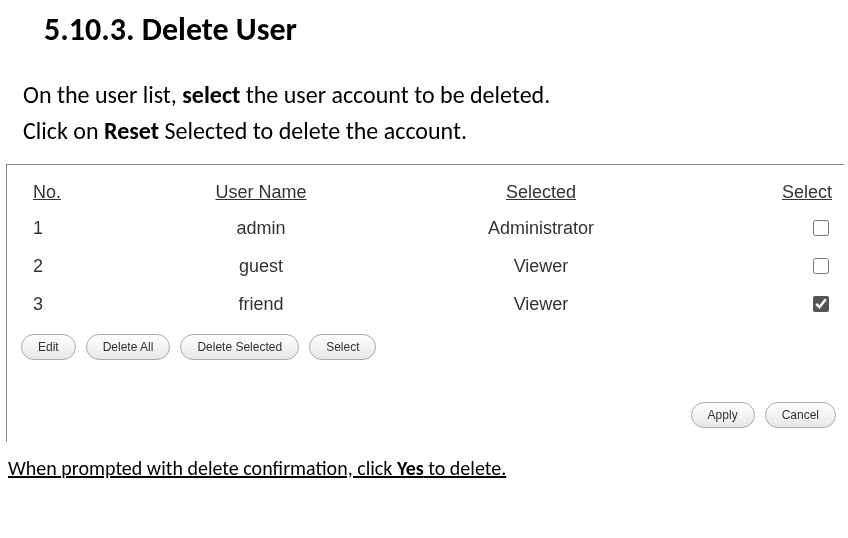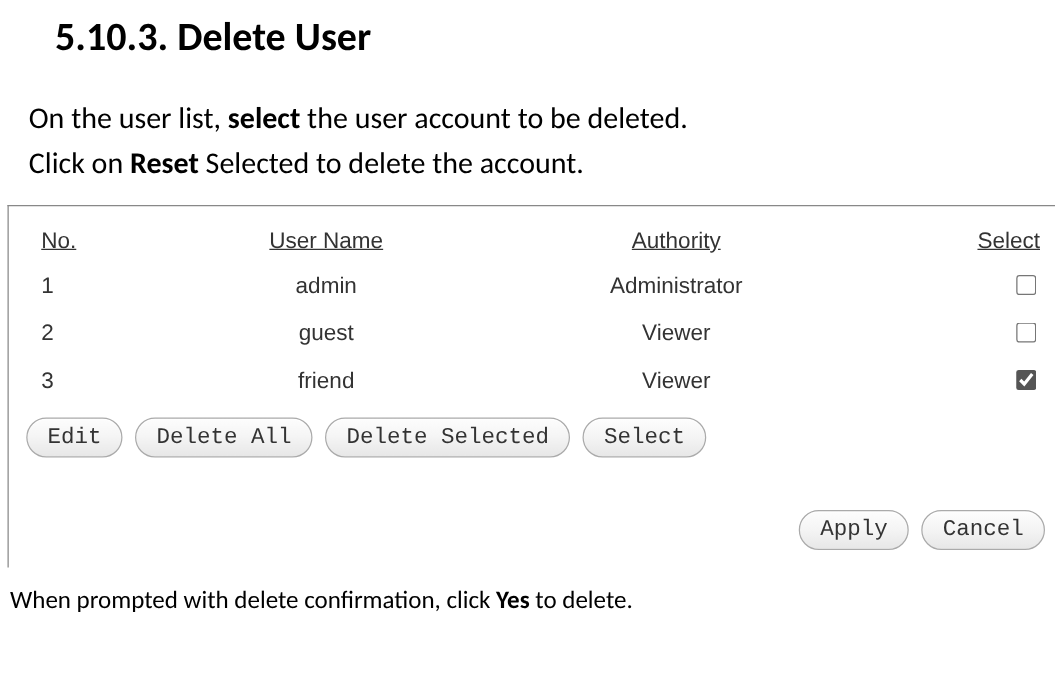--- a/index.html
+++ b/index.html
@@ -65,40 +65,41 @@
       height: 16px;
       border-radius: 3px;
       accent-color: #555;
     }
     .button-row {
       display: flex;
       gap: 10px;
       margin-top: 10px;
     }
     .btn {
-      font-family: Liberation Mono, monospace;
-      font-size: 18px;
+      font-family: Liberation Sans, sans-serif;
+      font-size: 12px;
       color: #333;
       padding: 5px 16px;
       border: 1px solid #aaa;
       border-radius: 16px;
       background: linear-gradient(to bottom, #fdfdfd 0%, #f4f4f4 50%, #e7e7e7 100%);
       cursor: pointer;
       box-shadow: 0 1px 0 rgba(255,255,255,0.6) inset;
     }
     .footer-row {
       display: flex;
       justify-content: flex-end;
       gap: 10px;
       margin: 42px 2px 6px 0;
     }
     .after-text {
       font-size: 20px;
       color: #000;
       margin: 14px 0 0 2px;
+      text-decoration: underline;
     }
   </style>
 </head>
 <body>
 
 <div class="container">
 
   <div class="heading">
     <span>5.10.3.</span>
     <span>Delete User</span>
@@ -110,21 +111,21 @@
   <p class="body-text">
     <span>Click on </span><span class="bold">Reset</span><span> Selected to delete the account.</span>
   </p>
 
   <div class="screenshot-box">
 
     <div class="table">
       <div class="row header">
         <div class="col-no">No.</div>
         <div class="col-user">User Name</div>
-        <div class="col-auth">Authority</div>
+        <div class="col-auth">Selected</div>
         <div class="col-select">Select</div>
       </div>
 
       <div class="row">
         <div class="col-no">1</div>
         <div class="col-user">admin</div>
         <div class="col-auth">Administrator</div>
         <div class="col-select">
           <input type="checkbox" style="">
         </div>

